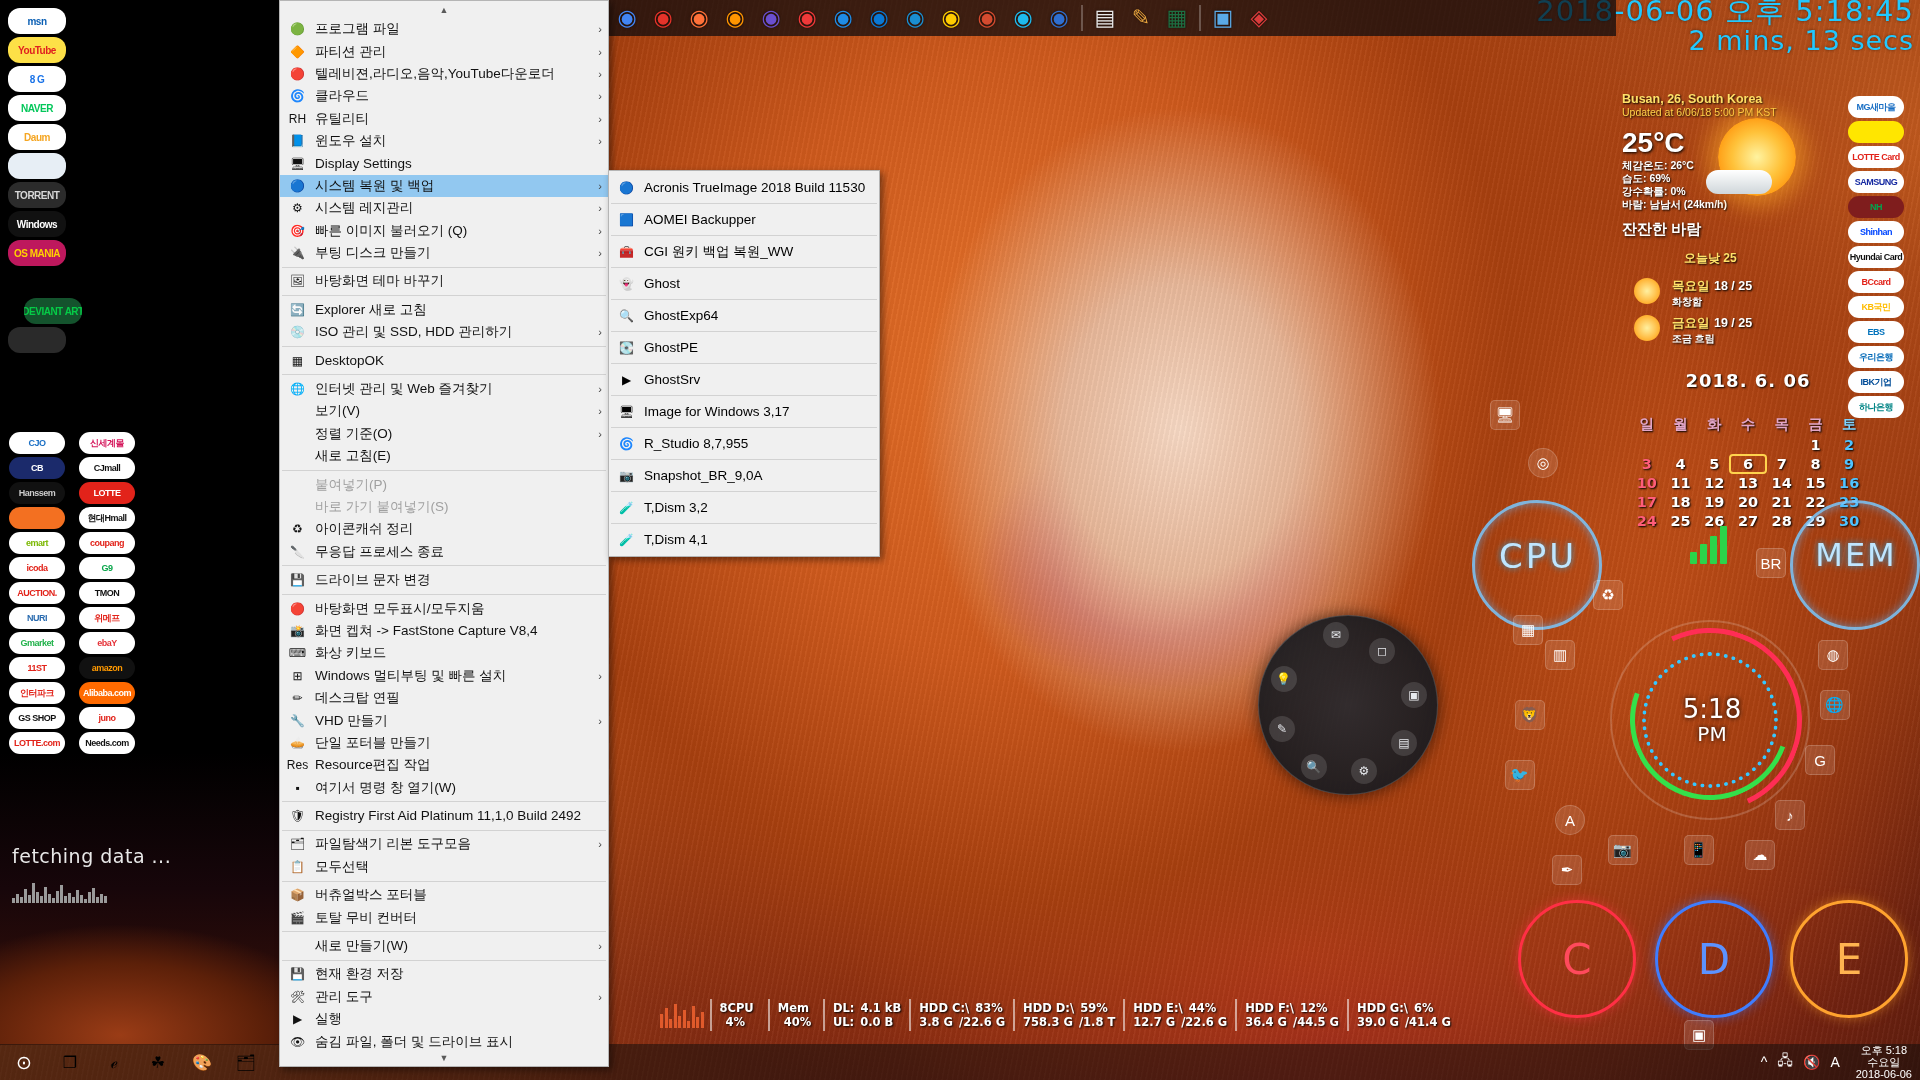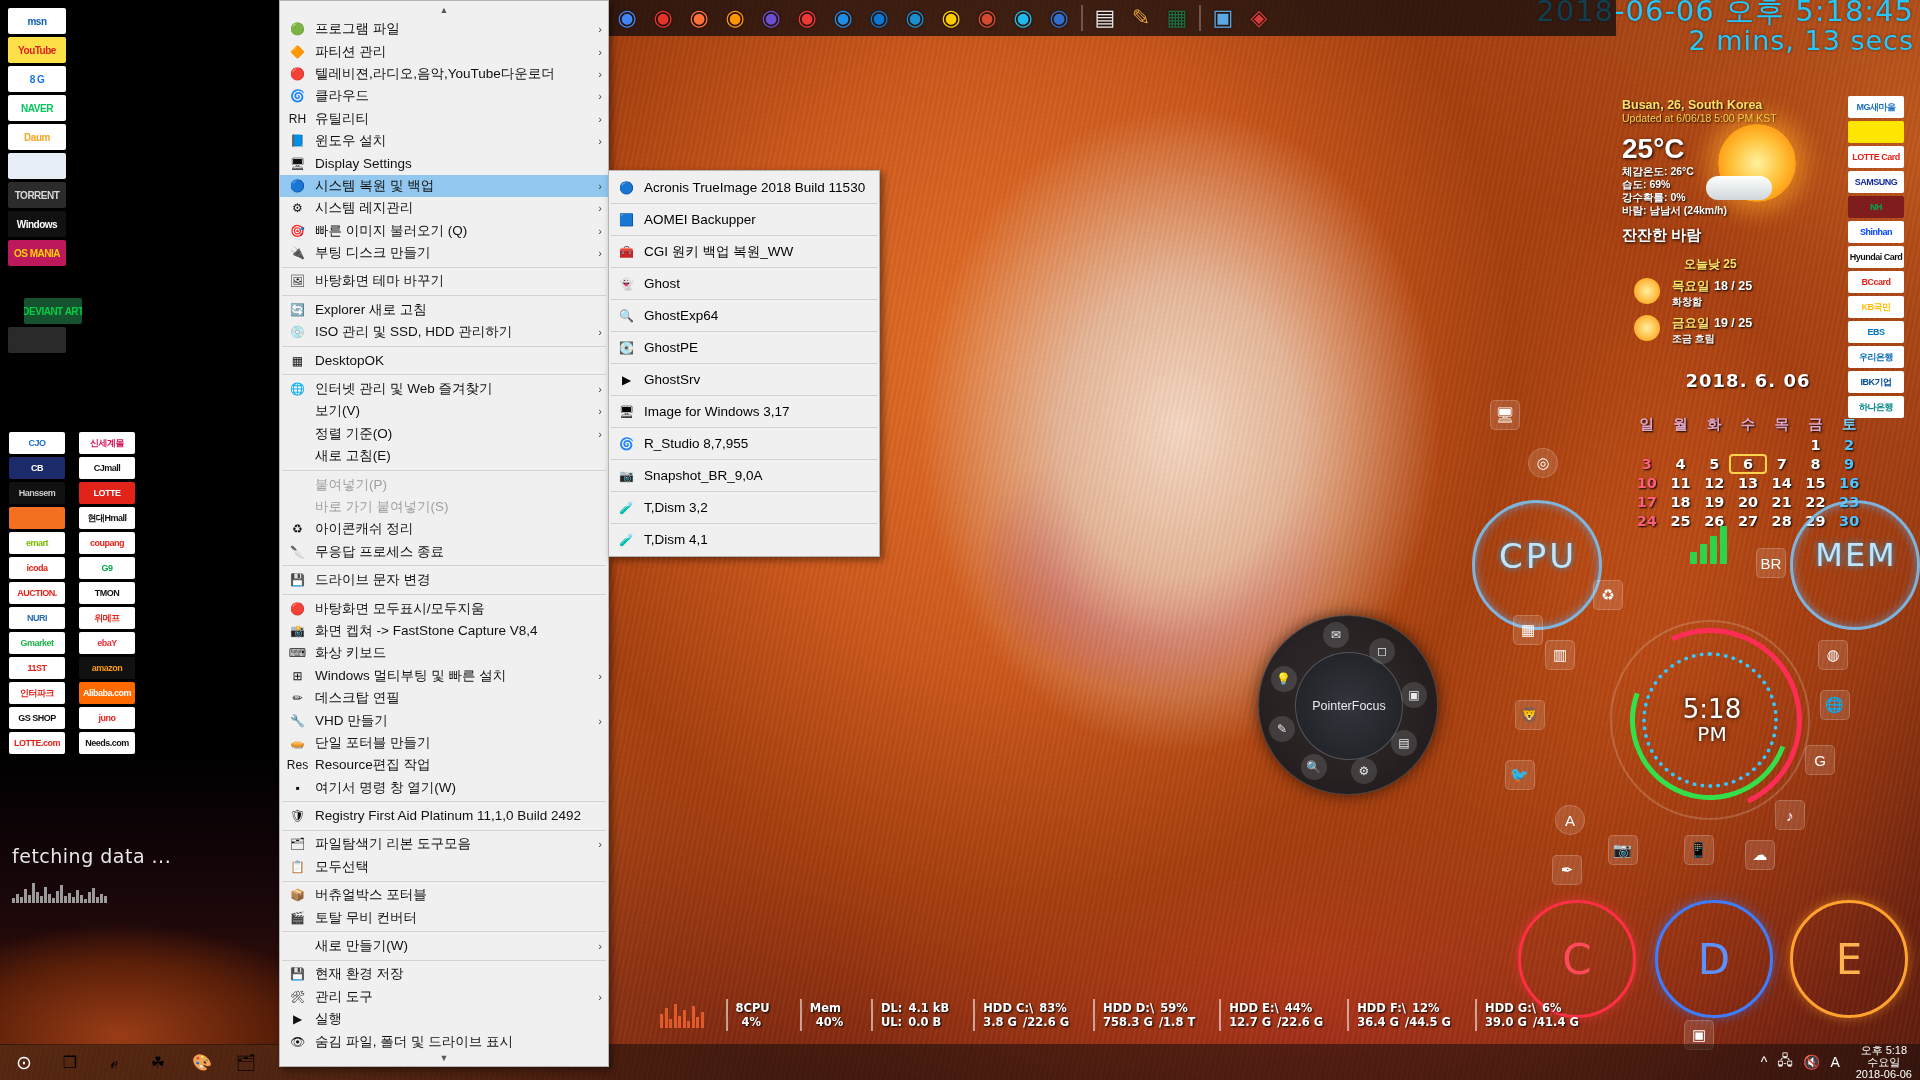--- a/index.html
+++ b/index.html
@@ -34,21 +34,21 @@
     content:""; position:absolute; left:0; bottom:0; width:300px; height:200px;
     background:radial-gradient(ellipse 260px 130px at 120px 190px,#9a3c16 0%,#5c2009 55%,rgba(0,0,0,0) 85%);
   }
 
   
   .icon-col { position:absolute; width:62px; display:flex; flex-direction:column; align-items:center; }
   .dicon {
     width:58px; height:26px; margin-bottom:3px;
     display:flex; align-items:center; justify-content:center;
     font-size:10px; font-weight:bold; letter-spacing:-.5px;
-    color:#fff; overflow:hidden; border-radius:2px; white-space:nowrap;
+    color:#fff; overflow:hidden; border-radius:12px; white-space:nowrap;
   }
   .dicon.wide{ width:58px; }
   .shop { width:56px; height:22px; font-size:9px; }
 
   
   #quicklaunch{
     position:absolute; left:606px; top:0; width:1010px; height:36px;
     background:rgba(10,10,14,.72);
     display:flex; align-items:center; gap:2px; padding:0 4px;
   }
@@ -89,21 +89,21 @@
 
   
   #datetime{
     position:absolute; right:6px; top:-4px; text-align:right;
     color:#22c8ff; font-size:29px; letter-spacing:1px;
     font-family:"DejaVu Sans",sans-serif; line-height:30px;
     text-shadow:0 0 3px rgba(0,0,0,.5);
   }
   #datetime .sub{ font-size:27px; display:block; }
 
-  #weather{ position:absolute; left:1622px; top:98px; width:250px; color:#fff; }
+  #weather{ position:absolute; left:1622px; top:92px; width:250px; color:#fff; }
   #weather .loc{ font-size:12.5px; font-weight:bold; color:#ffe169; text-shadow:1px 1px 2px #000; }
   #weather .upd{ font-size:10.5px; color:#ffd24a; text-shadow:1px 1px 2px #000; }
   #weather .temp{ font-size:28px; font-weight:bold; margin-top:9px; text-shadow:1px 1px 3px #000;}
   #weather .det{ font-size:10.5px; font-weight:bold; line-height:13px; text-shadow:1px 1px 2px #000;}
   #weather .cond{ font-size:15px; font-weight:bold; margin-top:9px; text-shadow:1px 1px 3px #000;}
   #weather .today{ font-size:12px; font-weight:bold; margin-top:11px; margin-left:62px; color:#ffe169; text-shadow:1px 1px 2px #000;}
   #sunicon{ position:absolute; left:96px; top:26px; width:78px;height:78px;border-radius:50%;
     background:radial-gradient(circle,#fff3a0 0%,#ffc23a 45%,#ff9a12 75%,rgba(255,140,0,0) 100%);
     box-shadow:0 0 22px 10px rgba(255,170,40,.55);}
   #cloudicon{ position:absolute; left:84px; top:78px; width:66px;height:24px;
@@ -168,21 +168,21 @@
 
   
   .gadget{ position:absolute; width:30px;height:30px;border-radius:5px;
     display:flex;align-items:center;justify-content:center;font-size:15px;color:#fff;
     background:rgba(255,255,255,.12); border:1px solid rgba(255,255,255,.18);}
 
   
   #statsbar{
     position:absolute; left:660px; top:995px; height:40px; display:flex; align-items:center;
     color:#fff; font-size:11.5px; font-weight:bold; font-family:"DejaVu Sans",sans-serif;
-    text-shadow:1px 1px 2px #000; gap:16px;
+    text-shadow:1px 1px 2px #000; gap:0;
   }
   .stat{ display:flex; flex-direction:column; justify-content:center; padding:0 8px; border-left:2px solid rgba(255,255,255,.55); height:32px;}
   .stat .r1{ display:flex; gap:6px; }
   .stat .r2{ display:flex; gap:6px; }
   .stat .k{ color:#fff; }
   .stat .v{ color:#fff; }
   #eqbars{ display:flex; align-items:flex-end; gap:1.5px; height:26px; padding-right:6px;}
   #eqbars i{ width:3px; background:#e05a2b; display:block; }
 
   
@@ -551,23 +551,20 @@
 </div>
 
 <div class="sysmon-mini">
   <i style="height:12px"></i>
     <i style="height:20px"></i>
     <i style="height:28px"></i>
     <i style="height:38px"></i>
 </div>
 
 <div id="pointerfocus">
-  <div class="core">
-    <span>PointerFocus</span>
-  </div>
   <div class="pf-btn" style="left:64px; top:6px;">✉</div>
   <div class="pf-btn" style="left:110px;top:22px;">◻</div>
   <div class="pf-btn" style="left:142px;top:66px;">▣</div>
   <div class="pf-btn" style="left:132px;top:114px;">▤</div>
   <div class="pf-btn" style="left:92px; top:142px;">⚙</div>
   <div class="pf-btn" style="left:42px; top:138px;">🔍</div>
   <div class="pf-btn" style="left:10px; top:100px;">✎</div>
   <div class="pf-btn" style="left:12px; top:50px;">💡</div>
 </div>
 

